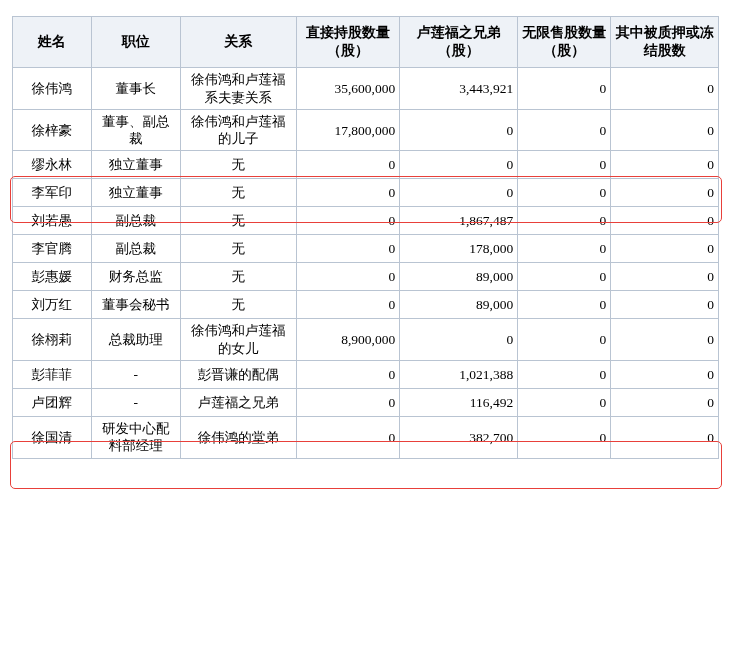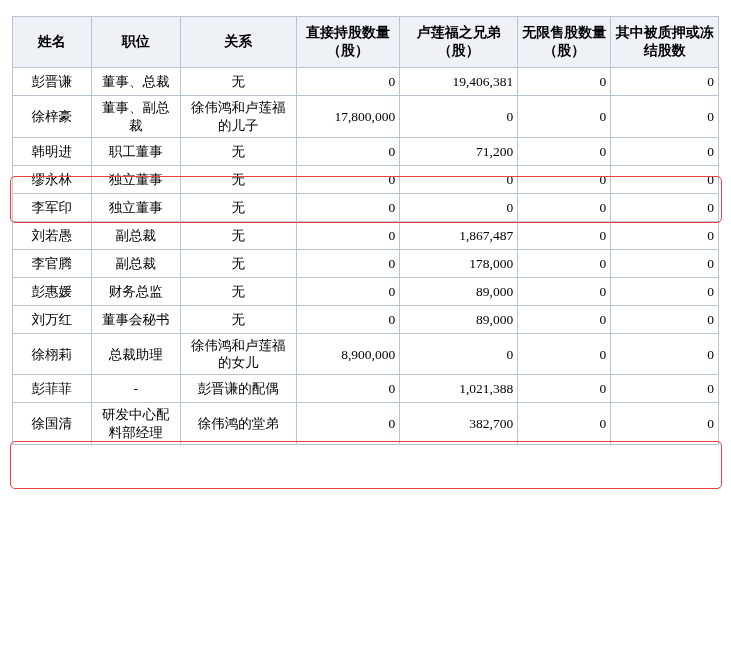--- a/index.html
+++ b/index.html
@@ -86,47 +86,38 @@
         <th>职位</th>
         <th>关系</th>
         <th>直接持股数量（股）</th>
         <th>卢莲福之兄弟（股）</th>
         <th>无限售股数量（股）</th>
         <th>其中被质押或冻结股数</th>
       </tr>
     </thead>
     <tbody id="table-body">
         <tr>
-          <td class="cell-center">彭晋谦</td>
-          <td class="cell-center">董事、总裁</td>
-          <td class="cell-center">无</td>
-          <td class="cell-right">0</td>
-          <td class="cell-right">19,406,381</td>
+          <td class="cell-center">徐伟鸿</td>
+          <td class="cell-center">董事长</td>
+          <td class="cell-center">徐伟鸿和卢莲福系夫妻关系</td>
+          <td class="cell-right">35,600,000</td>
+          <td class="cell-right">3,443,921</td>
           <td class="cell-right">0</td>
           <td class="cell-right">0</td>
         </tr>
         <tr>
           <td class="cell-center">徐梓豪</td>
           <td class="cell-center">董事、副总裁</td>
           <td class="cell-center">徐伟鸿和卢莲福的儿子</td>
           <td class="cell-right">17,800,000</td>
           <td class="cell-right">0</td>
           <td class="cell-right">0</td>
           <td class="cell-right">0</td>
         </tr>
         <tr>
-          <td class="cell-center">韩明进</td>
-          <td class="cell-center">职工董事</td>
-          <td class="cell-center">无</td>
-          <td class="cell-right">0</td>
-          <td class="cell-right">71,200</td>
-          <td class="cell-right">0</td>
-          <td class="cell-right">0</td>
-        </tr>
-        <tr>
           <td class="cell-center">缪永林</td>
           <td class="cell-center">独立董事</td>
           <td class="cell-center">无</td>
           <td class="cell-right">0</td>
           <td class="cell-right">0</td>
           <td class="cell-right">0</td>
           <td class="cell-right">0</td>
         </tr>
         <tr>
           <td class="cell-center">李军印</td>
@@ -185,20 +176,29 @@
         <tr>
           <td class="cell-center">彭菲菲</td>
           <td class="cell-center">-</td>
           <td class="cell-center">彭晋谦的配偶</td>
           <td class="cell-right">0</td>
           <td class="cell-right">1,021,388</td>
           <td class="cell-right">0</td>
           <td class="cell-right">0</td>
         </tr>
         <tr>
+          <td class="cell-center">卢团辉</td>
+          <td class="cell-center">-</td>
+          <td class="cell-center">卢莲福之兄弟</td>
+          <td class="cell-right">0</td>
+          <td class="cell-right">116,492</td>
+          <td class="cell-right">0</td>
+          <td class="cell-right">0</td>
+        </tr>
+        <tr>
           <td class="cell-center">徐国清</td>
           <td class="cell-center">研发中心配料部经理</td>
           <td class="cell-center">徐伟鸿的堂弟</td>
           <td class="cell-right">0</td>
           <td class="cell-right">382,700</td>
           <td class="cell-right">0</td>
           <td class="cell-right">0</td>
         </tr>
       </tbody>
   </table>

